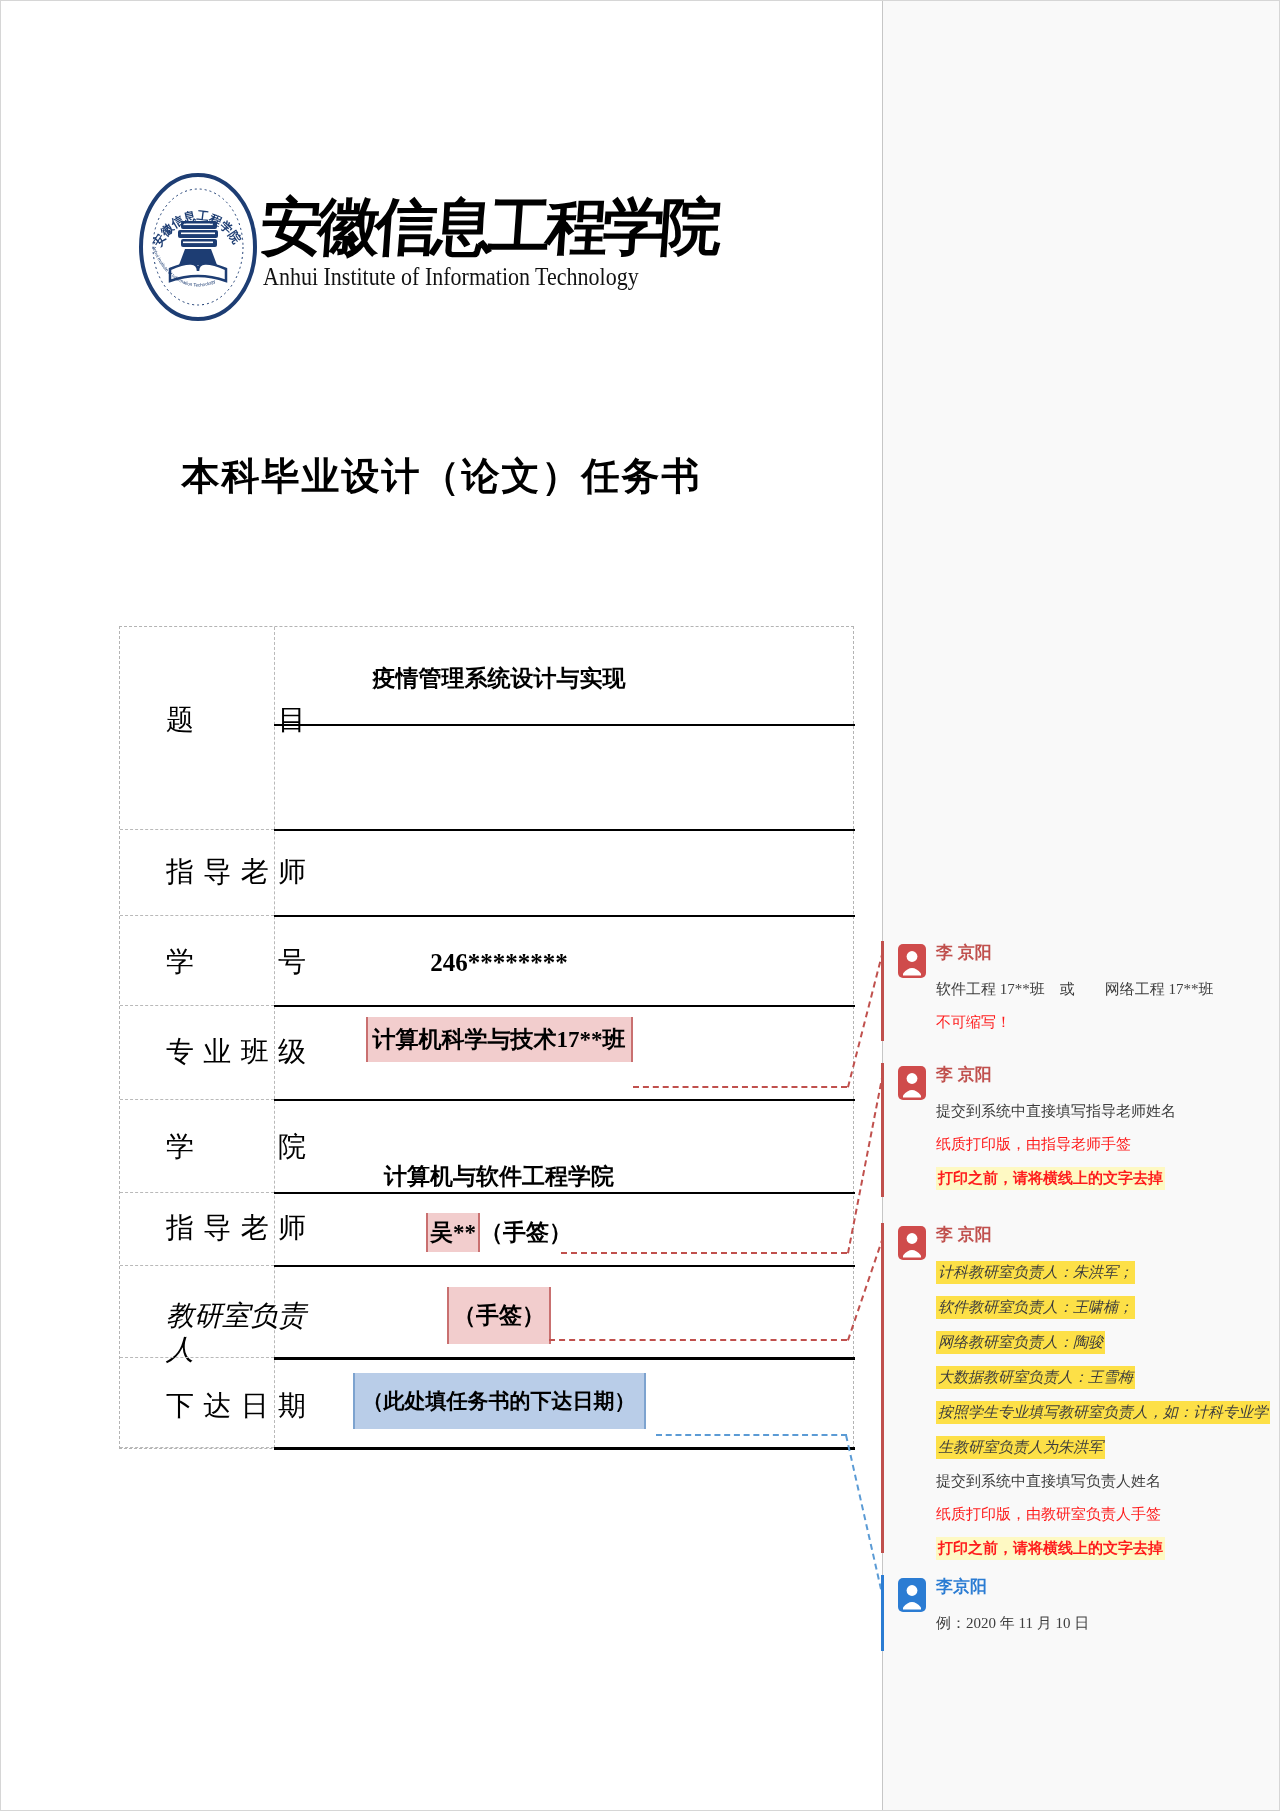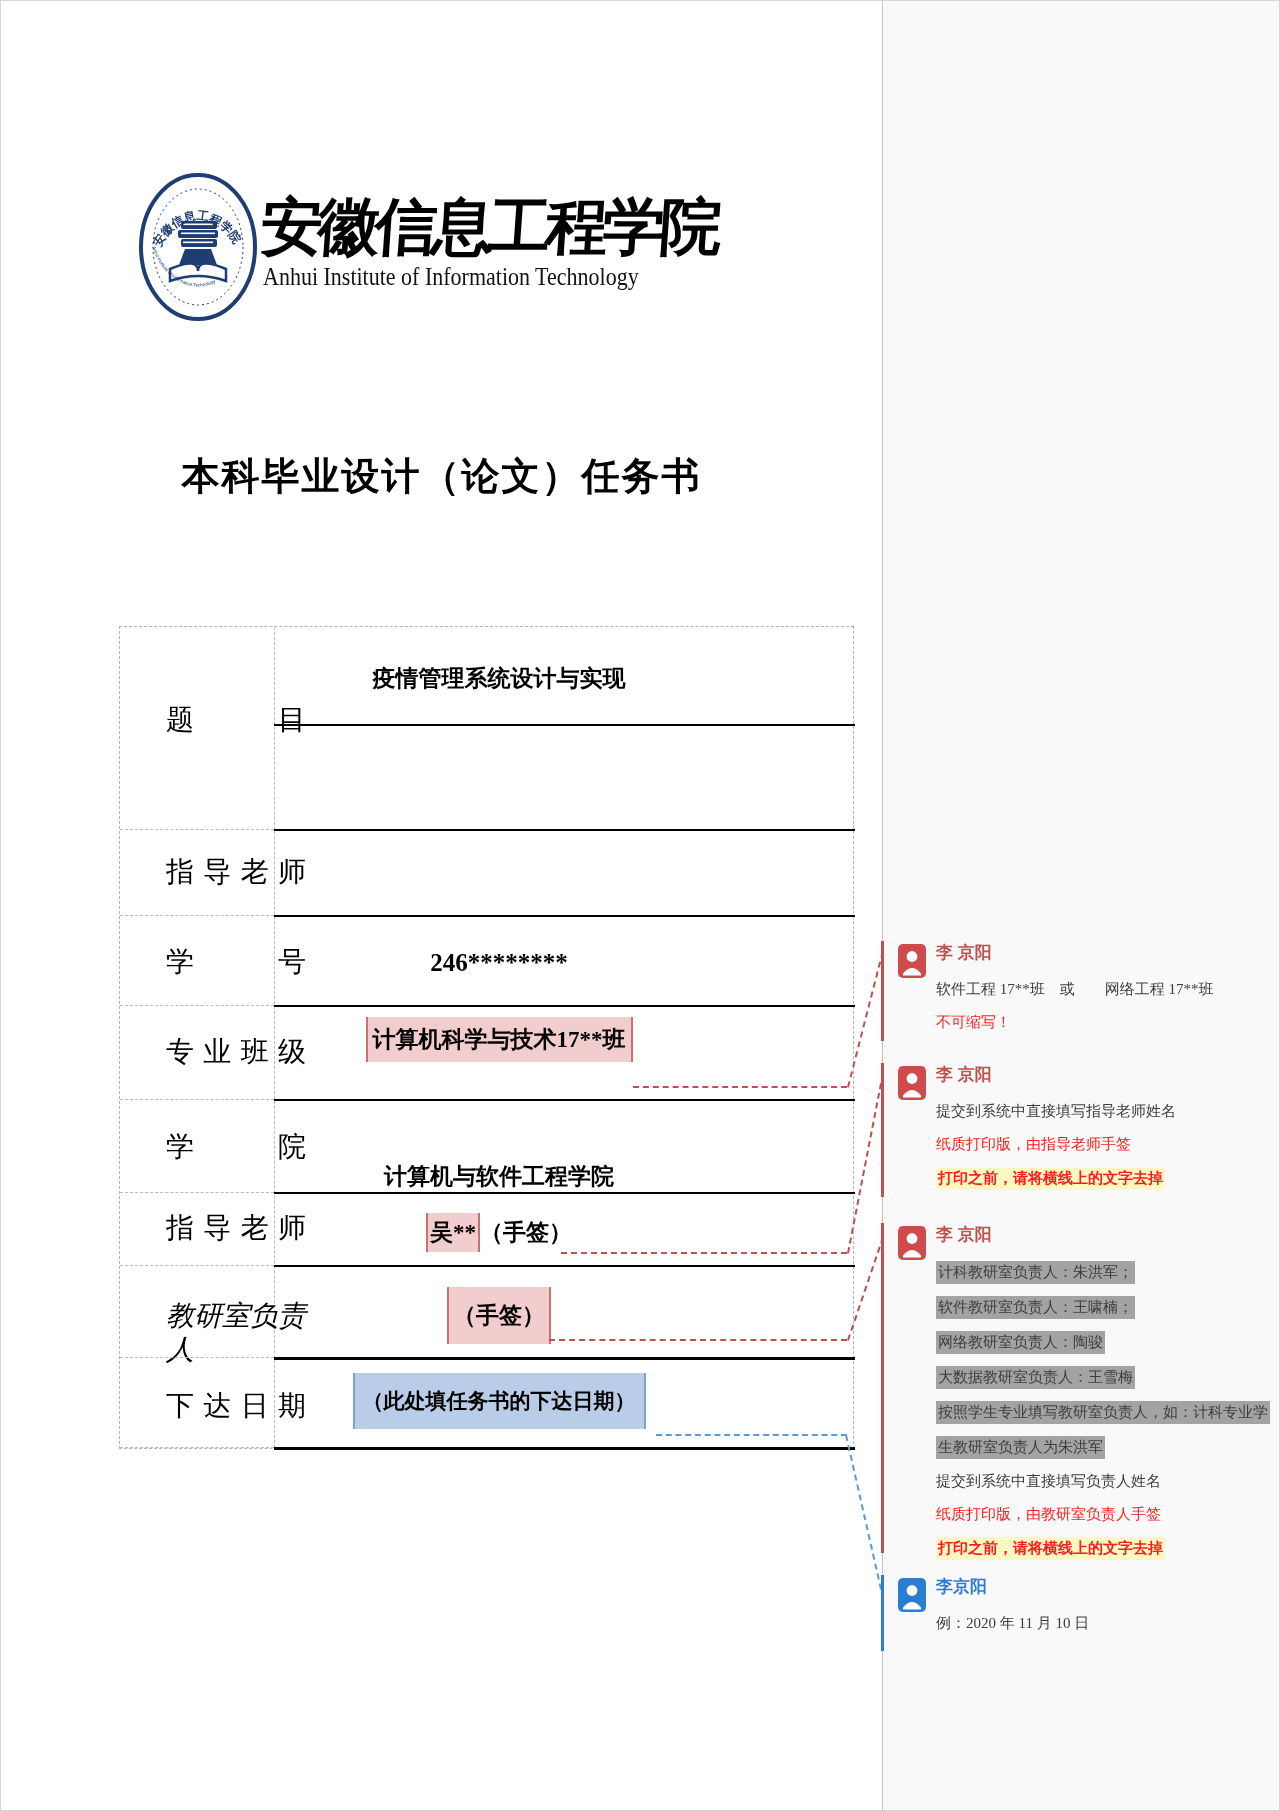--- a/index.html
+++ b/index.html
@@ -64,21 +64,21 @@
   .comment { position:absolute; left:935px; width:345px; }
   .c-head { position:relative; height:26px; }
   .c-avatar { position:absolute; left:-38px; top:3px; width:28px; height:34px; }
   .c-name { font-family:"Liberation Sans", sans-serif; font-size:17px; font-weight:bold; color:#c0504d; }
   .c-name.blue { color:#2b7cd3; }
   .cline {
     display:table; white-space:nowrap; margin-top:12px; line-height:21px;
     font-size:15px; color:#3d3d3d;
   }
   .cline.red   { color:#fe1c1c; }
-  .cline.yellow{ background:#a3a3a3; color:#3d3d3d; padding:1px 2px; }
+  .cline.yellow{ background:#fde047; color:#3d3d3d; padding:1px 2px;font-style:italic; }
   .cline.alert { background:#fef9c3; color:#fe1c1c; font-weight:bold; padding:1px 2px; }
 </style>
 </head>
 <body>
 
 <div class="canvas">
 
   <div class="panel"></div>
 
   <svg class="seal" width="122" height="152" viewBox="0 0 122 152">

